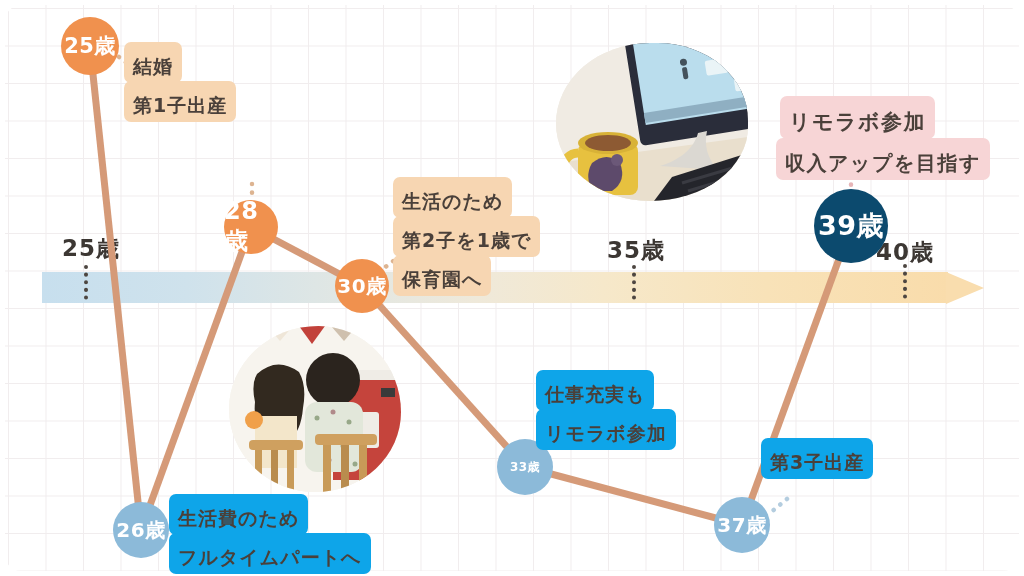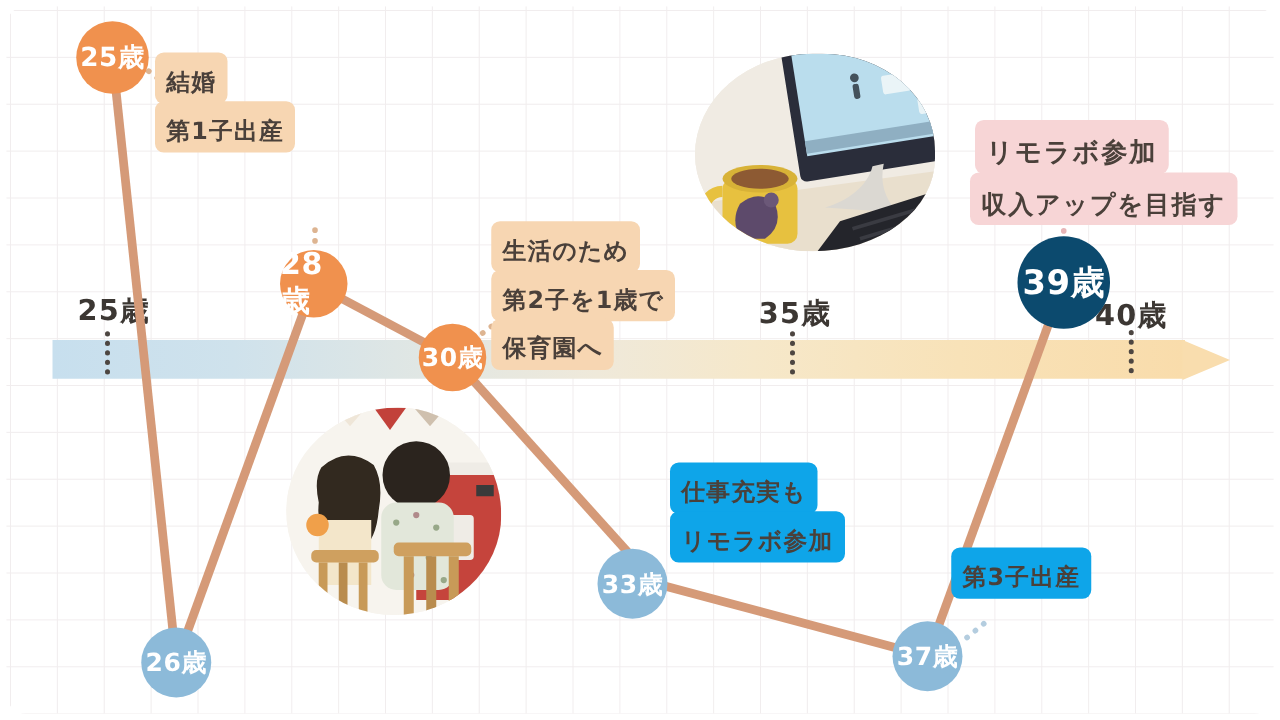--- a/index.html
+++ b/index.html
@@ -153,32 +153,36 @@
       <rect x="94" y="119" width="8" height="47" fill="#c89a58"></rect>
       <rect x="112" y="119" width="8" height="47" fill="#b98c4e"></rect>
       <rect x="130" y="119" width="8" height="47" fill="#c89a58"></rect>
     </svg>
   </div>
 
   <div class="node orange" style="left:61px;top:17px;width:58px;height:58px;font-size:21px">25歳</div>
   <div class="node orange" style="left:224px;top:200px;width:54px;height:54px;font-size:24px">28歳</div>
   <div class="node orange" style="left:335px;top:259px;width:54px;height:54px;font-size:20px">30歳</div>
   <div class="node blue" style="left:113px;top:502px;width:56px;height:56px;font-size:20px">26歳</div>
-  <div class="node blue" style="left:478px;top:439px;width:56px;height:56px;font-size:20px">33歳</div>
+  <div class="node blue" style="left:497px;top:439px;width:56px;height:56px;font-size:12px">33歳</div>
   <div class="node blue" style="left:714px;top:497px;width:56px;height:56px;font-size:20px">37歳</div>
   <div class="node red" style="left:814px;top:189px;width:74px;height:74px;font-size:27px">39歳</div>
 
   <div class="event orange" style="left:124px;top:44px">
     <span class="line">結婚</span>
     <span class="line">第1子出産</span>
   </div>
   <div class="event orange" style="left:393px;top:179px">
     <span class="line">生活のため</span>
     <span class="line">第2子を1歳で</span>
     <span class="line">保育園へ</span>
+  </div>
+  <div class="event blue" style="left:169px;top:496px">
+    <span class="line">生活費のため</span>
+    <span class="line">フルタイムパートへ</span>
   </div>
   <div class="event blue" style="left:536px;top:372px">
     <span class="line">仕事充実も</span>
     <span class="line">リモラボ参加</span>
   </div>
   <div class="event blue" style="left:761px;top:440px">
     <span class="line">第3子出産</span>
   </div>
   <div class="event pink" style="left:780px;top:98px">
     <span class="line" style="font-size:21px">リモラボ参加</span>

